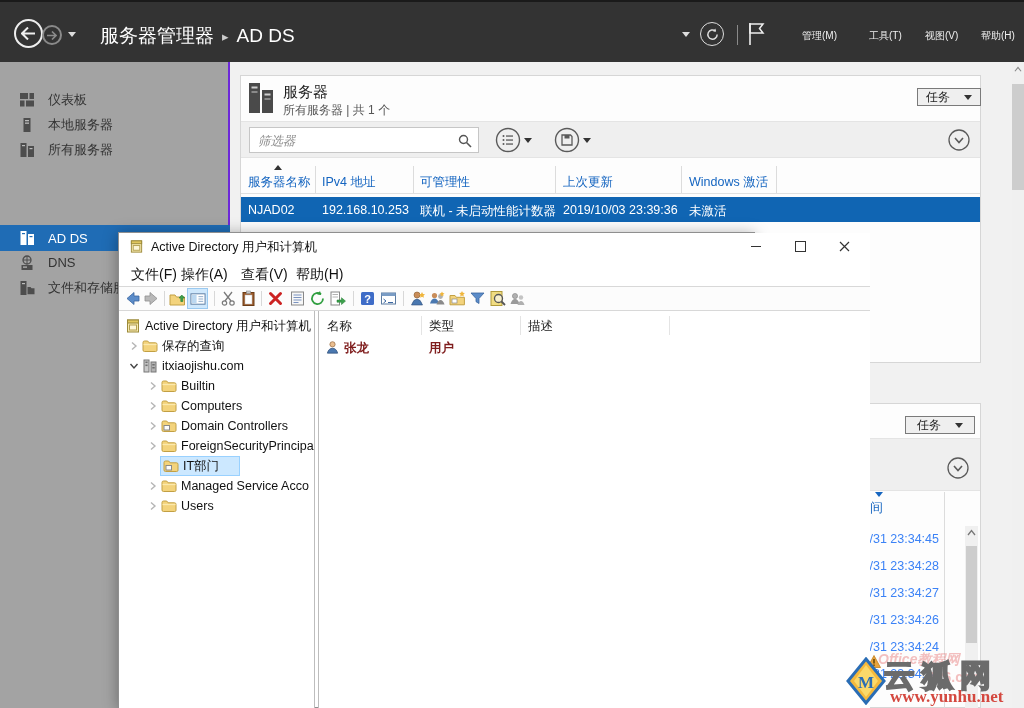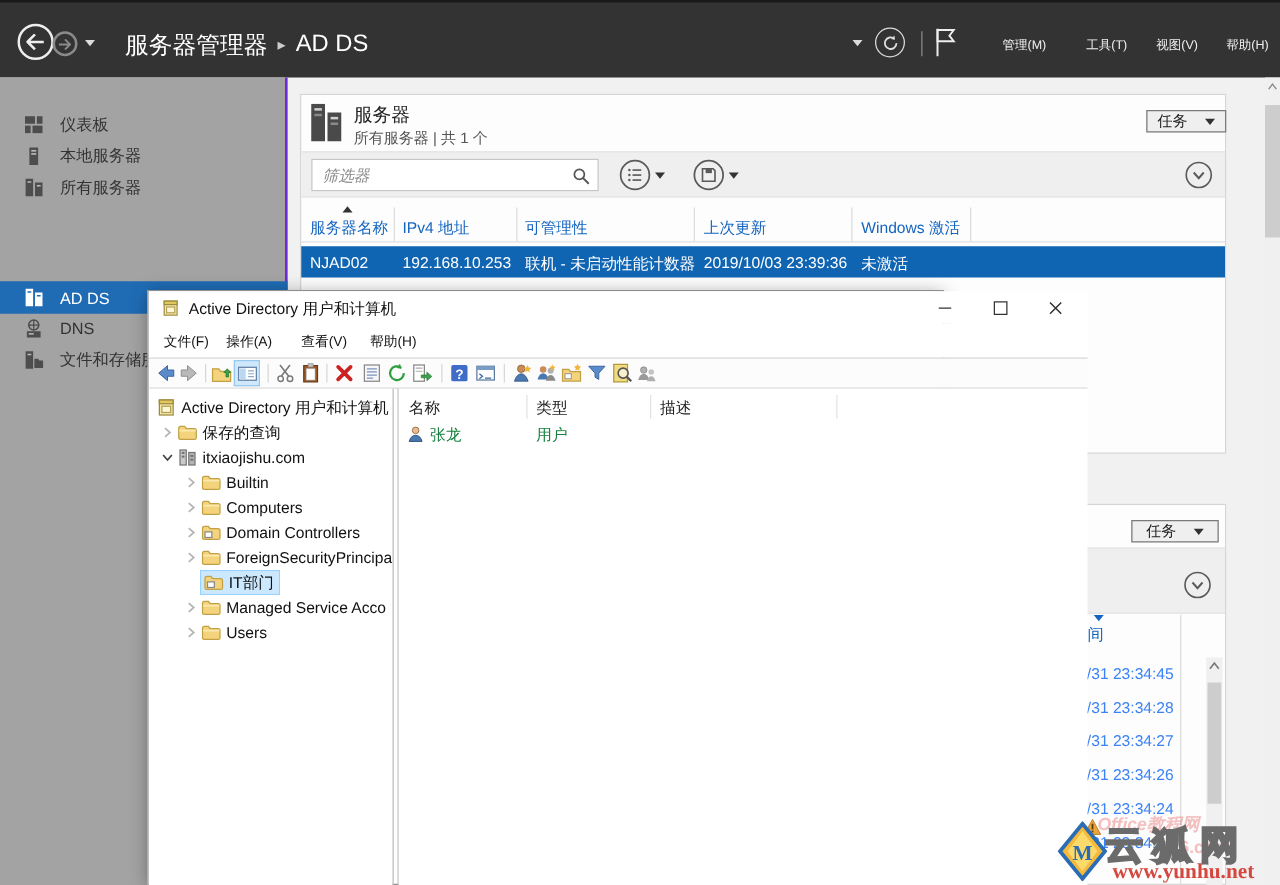--- a/index.html
+++ b/index.html
@@ -37,21 +37,21 @@
   .searchbox input::placeholder{font-style:italic;color:#8a8a8a;}
   .colhead{color:#1565c0;font-size:12.5px;}
   .gridline{background:#dcdcdc;width:1px;}
   .selrow{background:#1065b3;color:#ffffff;font-size:12.5px;}
   .timecell{font-size:12.5px;color:#3b82f6;}
 
   
   .adwin{left:118px;top:232px;width:637px;height:476px;background:#ffffff;border:1px solid #8f8f8f;
          box-shadow:0 2px 14px rgba(0,0,0,0.35);box-sizing:border-box;}
   .adtitle{font-size:12.5px;color:#111;}
-  .admenu{font-size:11px;color:#111;}
+  .admenu{font-size:14px;color:#111;}
   .adwin .toolbar{position:absolute;left:0;top:53px;width:751px;height:25px;border-top:1px solid #d8d8d8;border-bottom:1px solid #d8d8d8;box-sizing:border-box;background:#fcfcfc;}
   .tbi{position:absolute;top:3px;width:17px;height:17px;}
   .tbsep{position:absolute;top:4px;width:1px;height:15px;background:#d8d8d8;}
   .treeitem{position:absolute;height:20px;display:flex;align-items:center;font-size:12.5px;color:#111;white-space:nowrap;}
   .twist{width:16px;height:16px;flex:0 0 16px;}
   .ticon{width:16px;height:16px;flex:0 0 16px;margin-right:4px;}
   .thl{background:#cce8ff;outline:1px solid #99d1ff;}
   .listhead{font-size:12.5px;color:#222;}
   .wctrl{position:absolute;top:0;width:30px;height:26px;display:flex;align-items:center;justify-content:center;}
 
@@ -485,21 +485,21 @@
         <svg class="twist" viewBox="0 0 16 16">
             <use href="#i-chevR"></use>
           </svg>
         <svg class="ticon" viewBox="0 0 16 16">
             <use href="#i-folder"></use>
           </svg>
         <span>ForeignSecurityPrincipa</span>
       </div>
       <div class="treeitem" style="left:26px;top:145px;">
         <svg class="twist" viewBox="0 0 16 16"></svg>
-        <span class="thl" style="display:flex;align-items:center;height:18px;padding-right:4px;">
+        <span class="thl" style="display:flex;align-items:center;height:18px;padding-right:20px;">
           <svg class="ticon" viewBox="0 0 16 16" style="margin-left:2px;">
               <use href="#i-ou"></use>
             </svg>
           <span>IT部门</span>
         </span>
       </div>
       <div class="treeitem" style="left:26px;top:165px;">
         <svg class="twist" viewBox="0 0 16 16">
             <use href="#i-chevR"></use>
           </svg>
@@ -523,21 +523,21 @@
 
     <div class="abs" style="left:200px;top:78px;width:551px;height:397px;background:#fff;">
       <div class="abs" style="left:0;top:5px;width:551px;height:20px;">
         <span class="abs listhead" style="left:8px;top:2px;">名称</span>
         <span class="abs listhead" style="left:110px;top:2px;">类型</span>
         <span class="abs listhead" style="left:209px;top:2px;">描述</span>
         <div class="abs gridline" style="left:102px;top:0;height:19px;background:#e4e4e4;"></div>
         <div class="abs gridline" style="left:201px;top:0;height:19px;background:#e4e4e4;"></div>
         <div class="abs gridline" style="left:350px;top:0;height:19px;background:#e4e4e4;"></div>
       </div>
-      <div class="abs" style="left:0;top:28px;width:551px;height:19px;font-size:12.5px;color:#15803d;">
+      <div class="abs" style="left:0;top:28px;width:551px;height:19px;font-size:12.5px;color:#7f1d1d;font-weight:bold;">
         <svg class="abs" style="left:6px;top:1px;" width="15" height="15" viewBox="0 0 16 16">
             <use href="#i-person"></use>
           </svg>
         <span class="abs" style="left:25px;top:1px;">张龙</span>
         <span class="abs" style="left:110px;top:1px;">用户</span>
         <span class="abs" style="left:209px;top:1px;"></span>
       </div>
     </div>
   </div>
 

